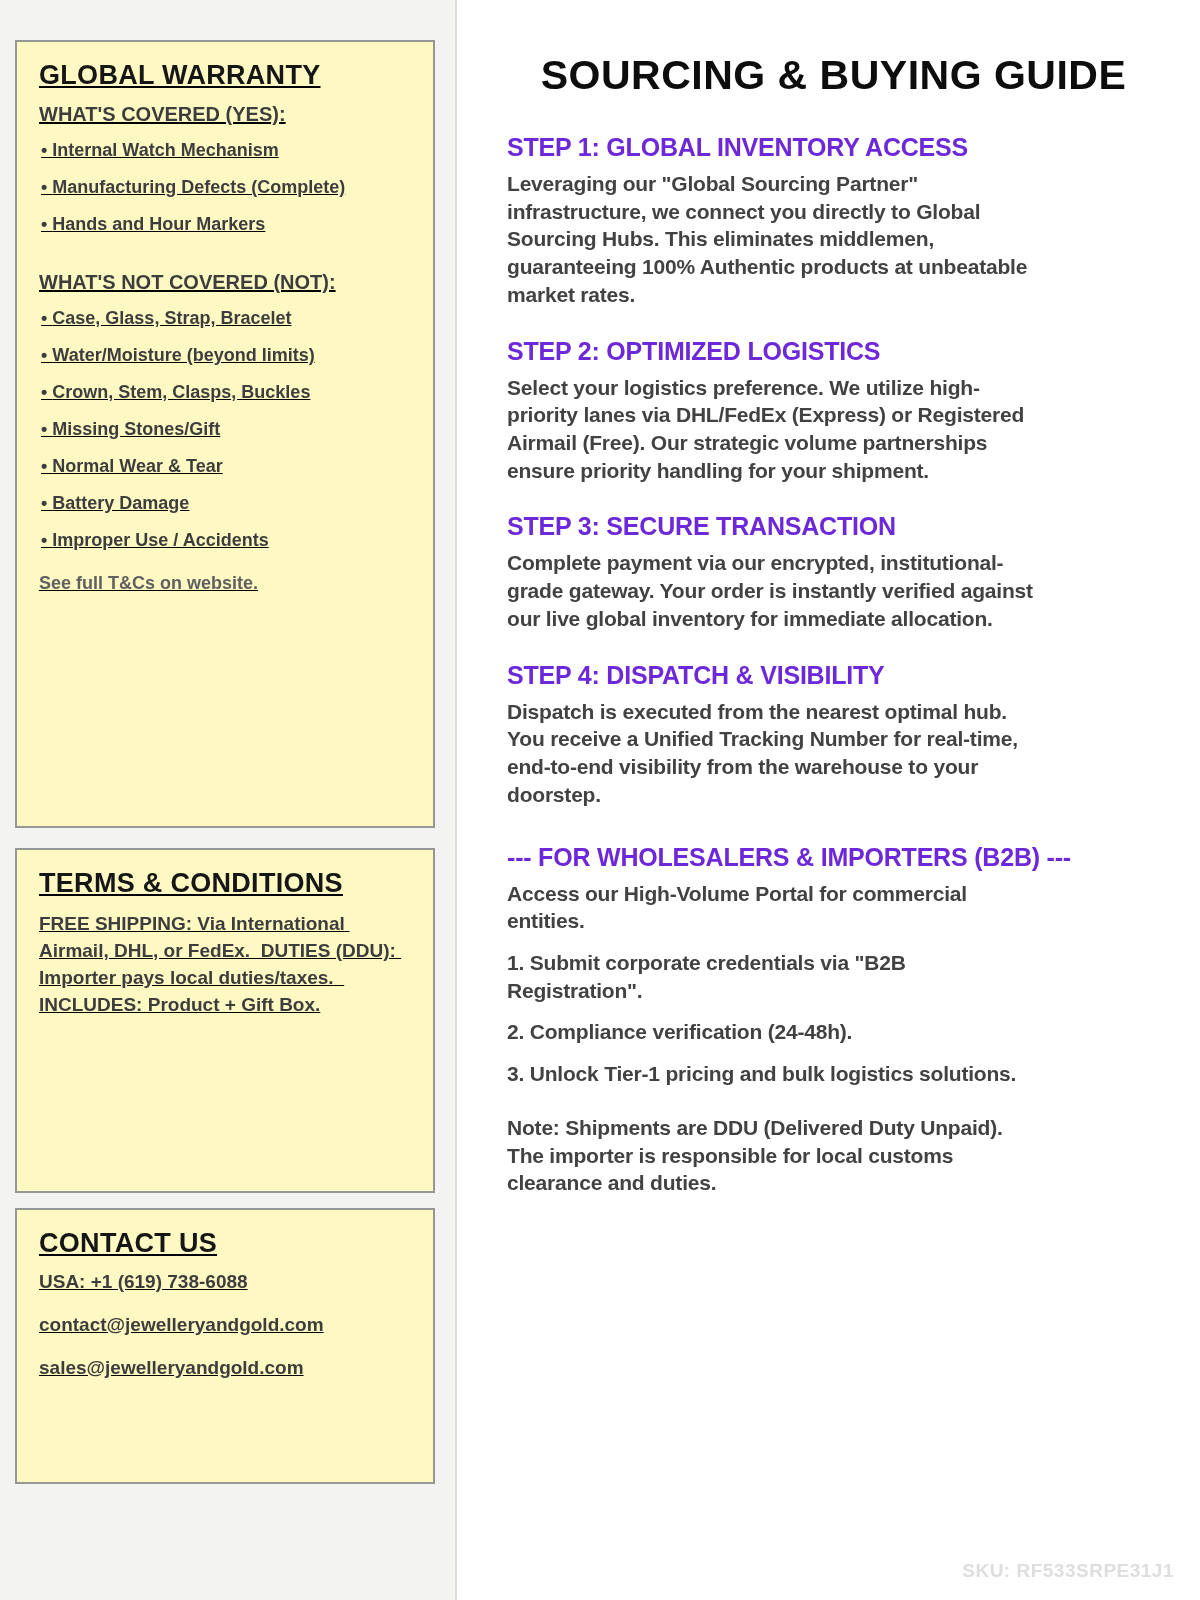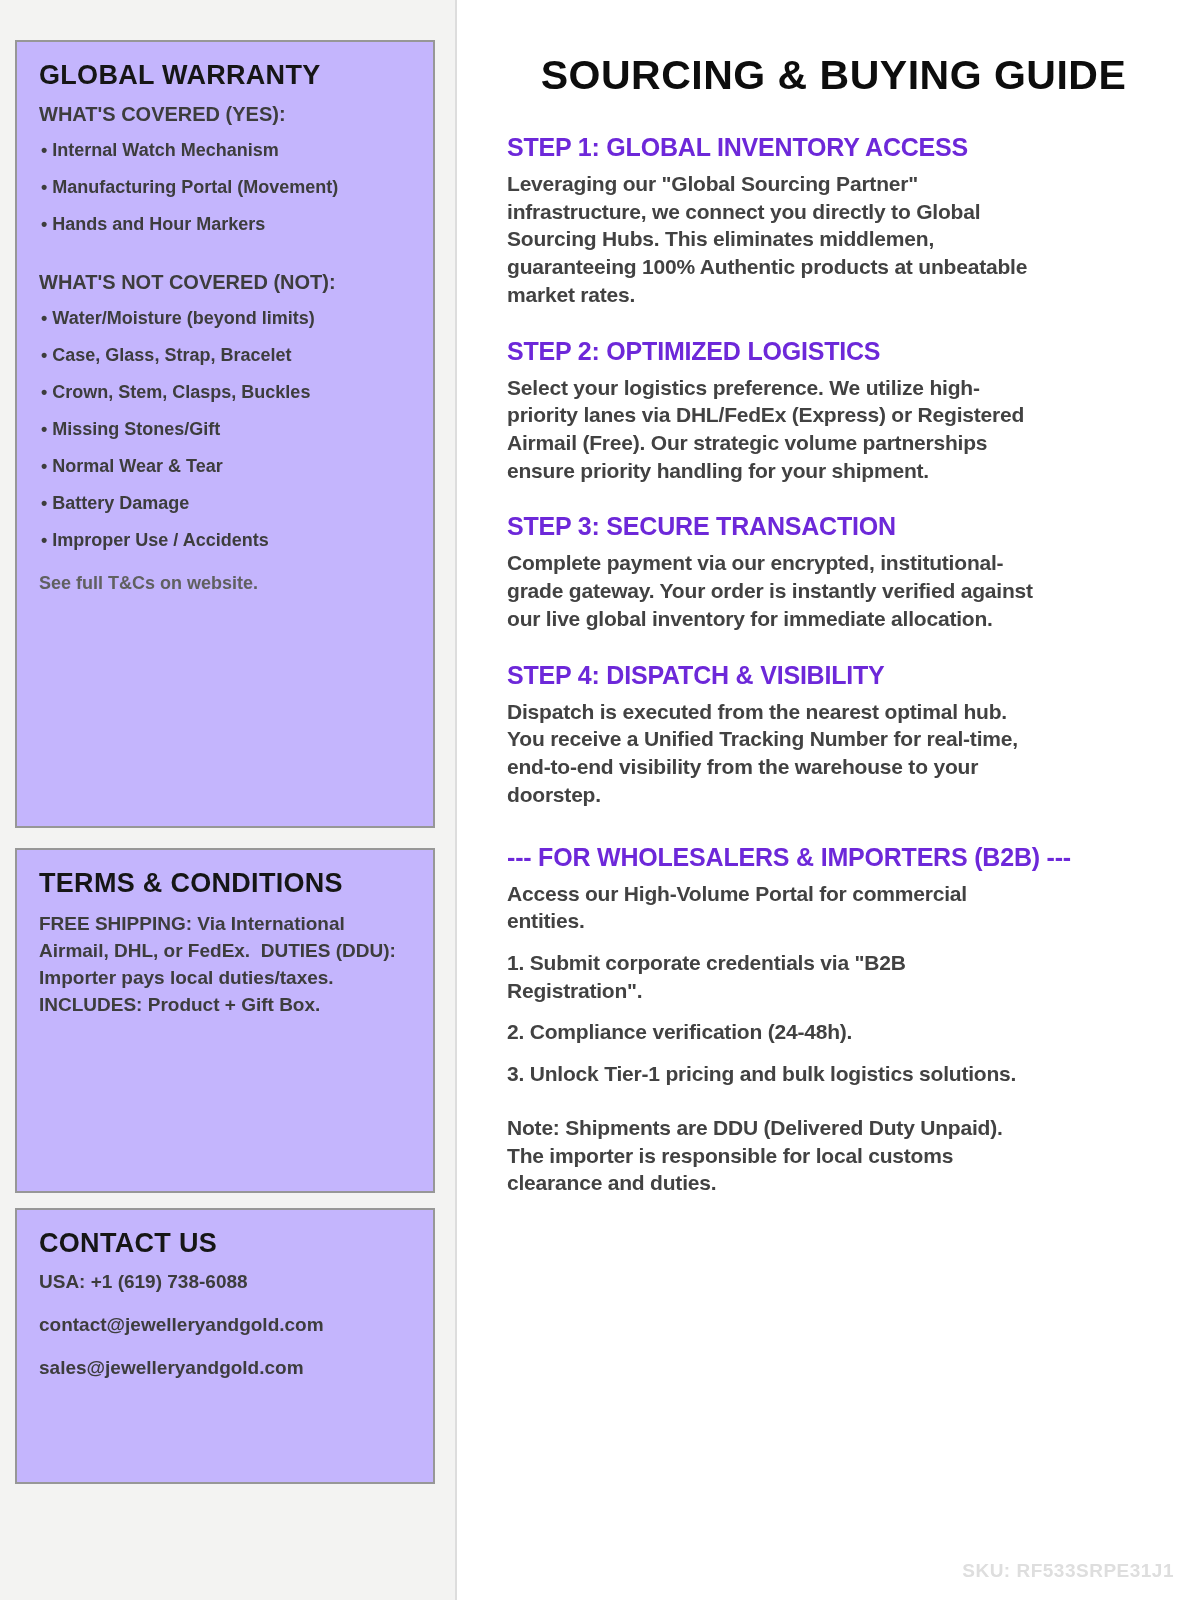--- a/index.html
+++ b/index.html
@@ -19,23 +19,24 @@
   .sidebar {
     width: 457px;
     min-width: 457px;
     height: 1600px;
     background: #f3f3f2;
     border-right: 2px solid #dddddd;
     padding: 40px 20px 0 15px;
   }
   .panel {
     border: 2px solid #979797;
-    background: #c4b5fd;
+    background: #fef9c3;
     width: 420px;
     padding: 18px 22px;
+    text-decoration: underline;
   }
   .panel-warranty { height: 788px; }
   .panel-terms   { height: 345px; margin-top: 20px; }
   .panel-contact { height: 276px; margin-top: 15px; }
   .panel h2 {
     font-size: 27px;
     font-weight: bold;
     color: #161616;
     letter-spacing: 0.3px;
     margin-bottom: 12px;
@@ -123,25 +124,25 @@
 <body>
 
 <div class="page">
 
   <aside class="sidebar">
 
     <section class="panel panel-warranty">
       <h2>GLOBAL WARRANTY</h2>
       <div class="subhead">WHAT'S COVERED (YES):</div>
       <div class="bullet-item">Internal Watch Mechanism</div>
-      <div class="bullet-item">Manufacturing Portal (Movement)</div>
+      <div class="bullet-item">Manufacturing Defects (Complete)</div>
       <div class="bullet-item">Hands and Hour Markers</div>
       <div class="subhead subhead-2">WHAT'S NOT COVERED (NOT):</div>
+      <div class="bullet-item">Case, Glass, Strap, Bracelet</div>
       <div class="bullet-item">Water/Moisture (beyond limits)</div>
-      <div class="bullet-item">Case, Glass, Strap, Bracelet</div>
       <div class="bullet-item">Crown, Stem, Clasps, Buckles</div>
       <div class="bullet-item">Missing Stones/Gift</div>
       <div class="bullet-item">Normal Wear &amp; Tear</div>
       <div class="bullet-item">Battery Damage</div>
       <div class="bullet-item">Improper Use / Accidents</div>
       <div class="footnote">See full T&amp;Cs on website.</div>
     </section>
 
     <section class="panel panel-terms">
       <h2>TERMS &amp; CONDITIONS</h2>

